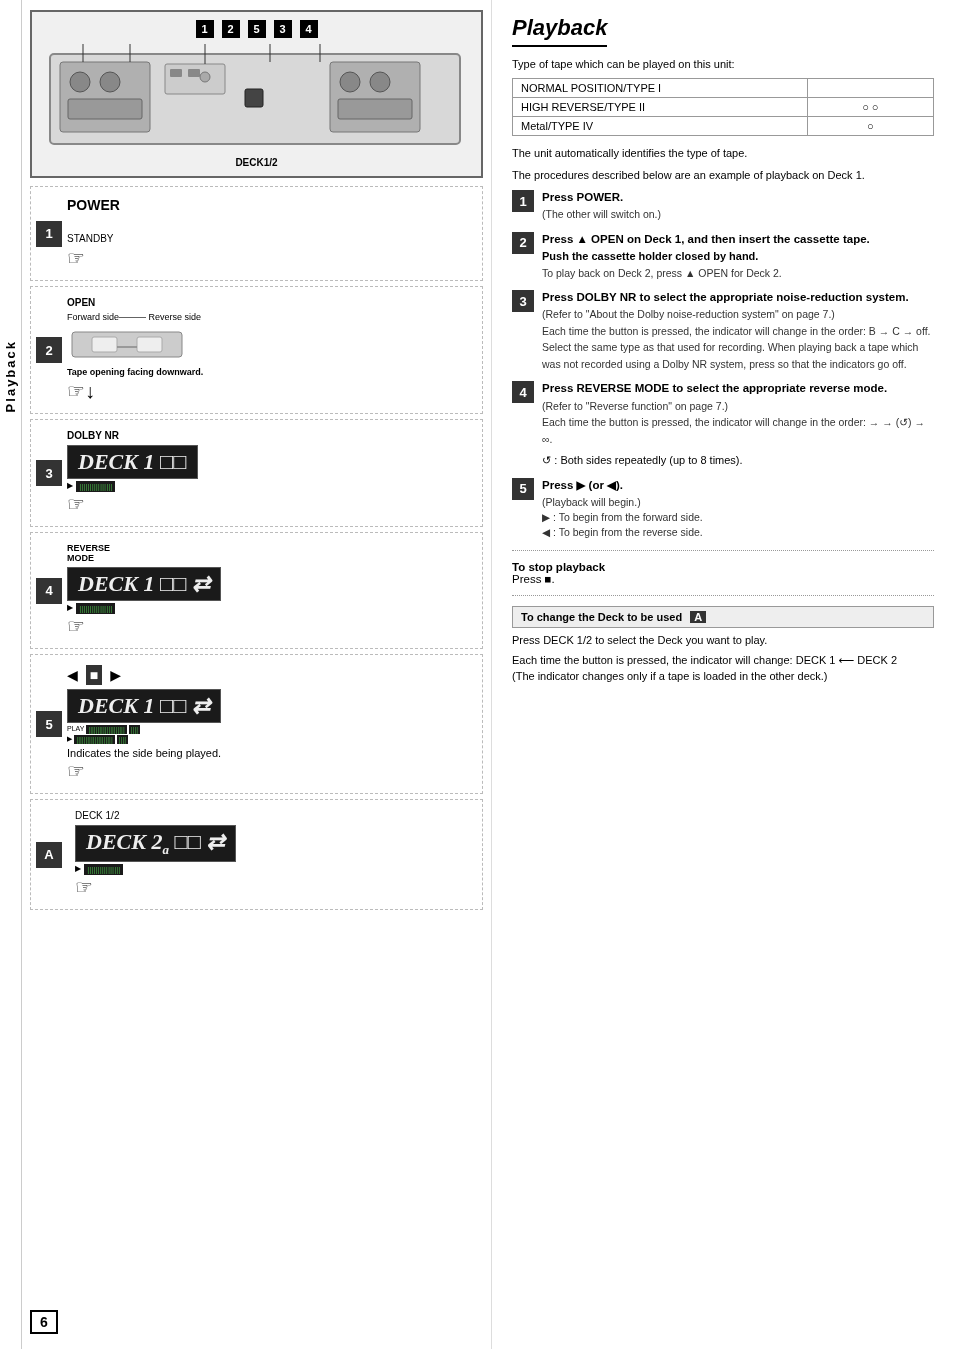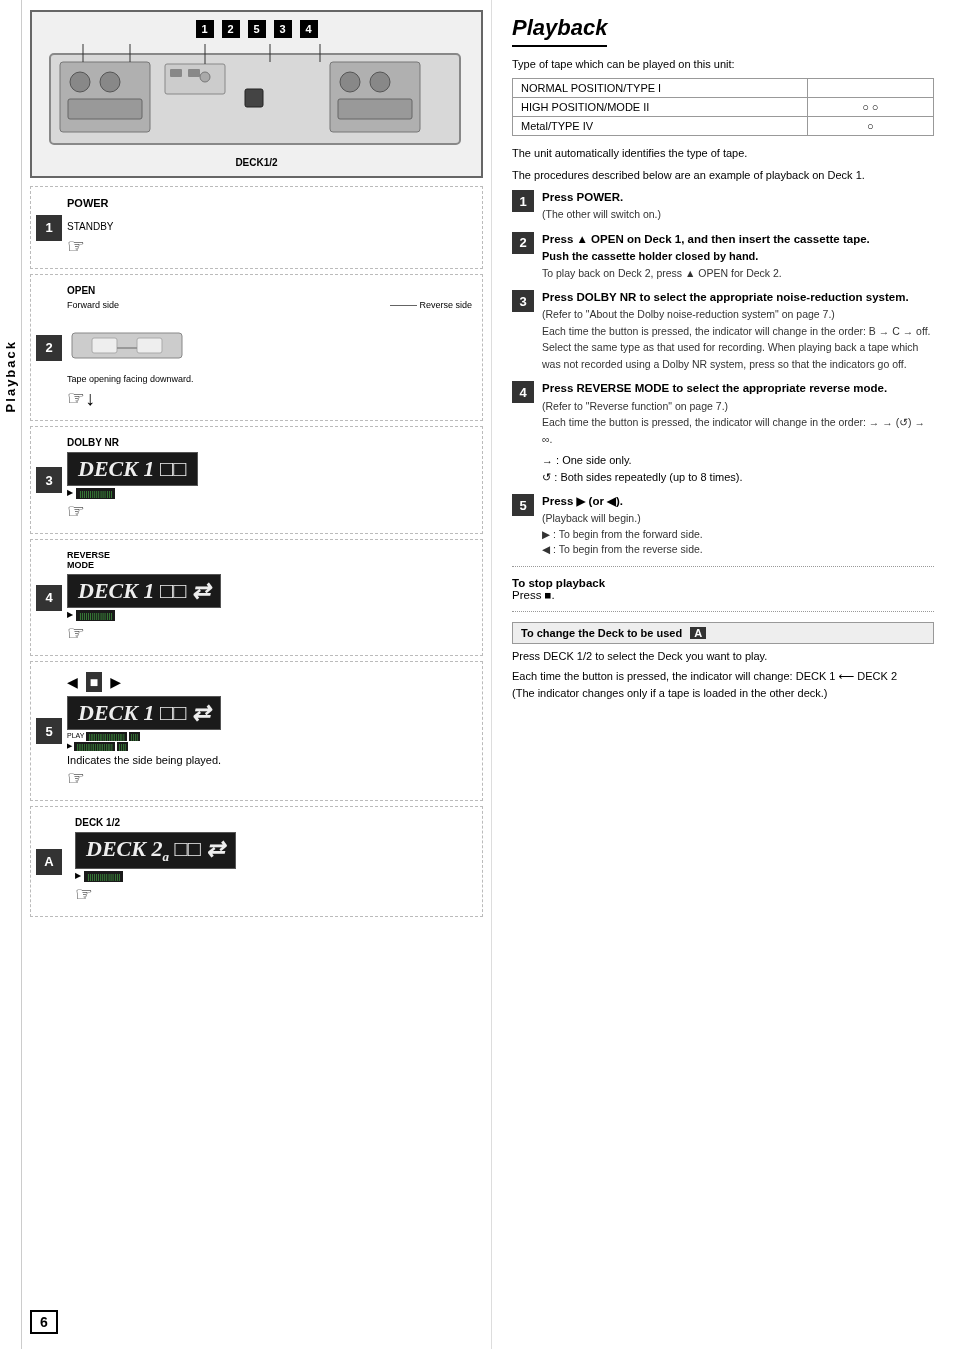--- a/index.html
+++ b/index.html
@@ -274,42 +274,42 @@
         <line x1="165" y1="0" x2="165" y2="20" stroke="#333" stroke-width="1"></line>
         <line x1="230" y1="0" x2="230" y2="18" stroke="#333" stroke-width="1"></line>
         <line x1="280" y1="0" x2="280" y2="18" stroke="#333" stroke-width="1"></line>
       </svg>
       <div style="text-align:center; font-size:10px; font-weight:bold;">DECK1/2</div>
     </div>
 
     <div style="border:1px dashed #bbb; padding:5px; margin-bottom:5px; display:flex; align-items:center; min-height:75px;">
       <div class="step-badge">1</div>
       <div style="flex:1; padding:5px;">
-        <div style="font-size:11px; font-weight:bold; margin-bottom:12px;">POWER</div>
+        <div style="font-size:14px; font-weight:bold; margin-bottom:20px;">POWER</div>
         <div style="font-size:10px; margin-bottom:2px;">STANDBY</div>
         <div style="font-size:20px;">☞</div>
       </div>
     </div>
 
     <div style="border:1px dashed #bbb; padding:5px; margin-bottom:5px; display:flex; align-items:center; min-height:90px;">
       <div class="step-badge">2</div>
       <div style="flex:1; padding:5px;">
         <div style="font-size:10px; font-weight:bold; margin-bottom:4px;">OPEN</div>
-        <div style="font-size:9px; display:flex; justify-content:space-between; margin-bottom:18px;">
+        <div style="font-size:9px; display:flex; margin-bottom:5px;">
           <span>Forward side</span>
           <span>——— Reverse side</span>
         </div>
         
         <svg width="120" height="35">
           <rect x="5" y="5" width="110" height="25" rx="3" fill="#ccc" stroke="#888"></rect>
           <rect x="25" y="10" width="25" height="15" rx="2" fill="#eee" stroke="#aaa"></rect>
           <rect x="70" y="10" width="25" height="15" rx="2" fill="#eee" stroke="#aaa"></rect>
           <line x1="50" y1="20" x2="70" y2="20" stroke="#888" stroke-width="1.5"></line>
         </svg>
-        <div style="font-size:9px; margin-top:8px;">Tape opening facing downward.</div>
+        <div style="font-size:9px; margin-top:2px;font-weight:bold;">Tape opening facing downward.</div>
         <div style="font-size:20px; margin-top:2px;">☞↓</div>
       </div>
     </div>
 
     <div style="border:1px dashed #bbb; padding:5px; margin-bottom:5px; display:flex; align-items:center; min-height:80px;">
       <div class="step-badge">3</div>
       <div style="flex:1; padding:5px;">
         <div style="font-size:10px; font-weight:bold; margin-bottom:4px;">DOLBY NR</div>
         <div class="deck-img">DECK 1 □□</div>
         <div style="font-size:8px; display:flex; gap:3px; margin-top:2px;">
@@ -355,21 +355,21 @@
           </div>
         </div>
         <div style="font-size:11px; margin-top:3px;">Indicates the side being played.</div>
         <div style="font-size:20px;">☞</div>
       </div>
     </div>
 
     <div style="border:1px dashed #bbb; padding:5px; margin-bottom:5px; display:flex; align-items:center; min-height:80px;">
       <div style="background:#333; color:#fff; font-weight:bold; font-size:13px; width:26px; height:26px; display:flex; align-items:center; justify-content:center; flex-shrink:0; margin-right:8px;">A</div>
       <div style="flex:1; padding:5px;">
-        <div style="font-size:10px; font-weight:bold; margin-bottom:4px;">DECK 1/2</div>
+        <div style="font-size:10px; font-weight:normal; margin-bottom:4px;">DECK 1/2</div>
         <div class="deck-img">DECK 2<sub style="font-size:13px;">a</sub> □□ ⇄</div>
         <div style="font-size:8px; display:flex; gap:3px; margin-top:2px;">
           <span>▶</span>
           <span style="background:#1a1a1a; color:#4a4; padding:1px 3px; font-size:8px;">||||||||||||||||</span>
         </div>
         <div style="font-size:20px;">☞</div>
       </div>
     </div>
 
   </div>
@@ -381,21 +381,21 @@
     <p class="intro-text">Type of tape which can be played on this unit:</p>
 
     
     <table class="tape-table">
       <tbody>
           <tr>
         <td>NORMAL POSITION/TYPE I</td>
         <td></td>
       </tr>
       <tr>
-        <td>HIGH POSITION/MODE II</td>
+        <td>HIGH REVERSE/TYPE II</td>
         <td>○ ○</td>
       </tr>
       <tr>
         <td>Metal/TYPE IV</td>
         <td>○</td>
       </tr>
     </tbody>
       </table>
 
     <p class="intro-text">The unit automatically identifies the type of tape.</p>
@@ -432,21 +432,20 @@
     </div>
 
     
     <div class="step">
       <div class="step-number">4</div>
       <div class="step-content">
         <span class="step-title">Press REVERSE MODE to select the appropriate reverse mode.</span><br>
         <span class="sub-note">(Refer to "Reverse function" on page 7.)</span><br>
         <span class="sub-note">Each time the button is pressed, the indicator will change in the order: → → (↺) → ∞.</span><br>
         <div style="margin-top:5px; font-size:11px;">
-          <div>→ : One side only.</div>
           <div>↺ : Both sides repeatedly (up to 8 times).</div>
         </div>
       </div>
     </div>
 
     
     <div class="step">
       <div class="step-number">5</div>
       <div class="step-content">
         <span class="step-title">Press ▶ (or ◀).</span><br>

